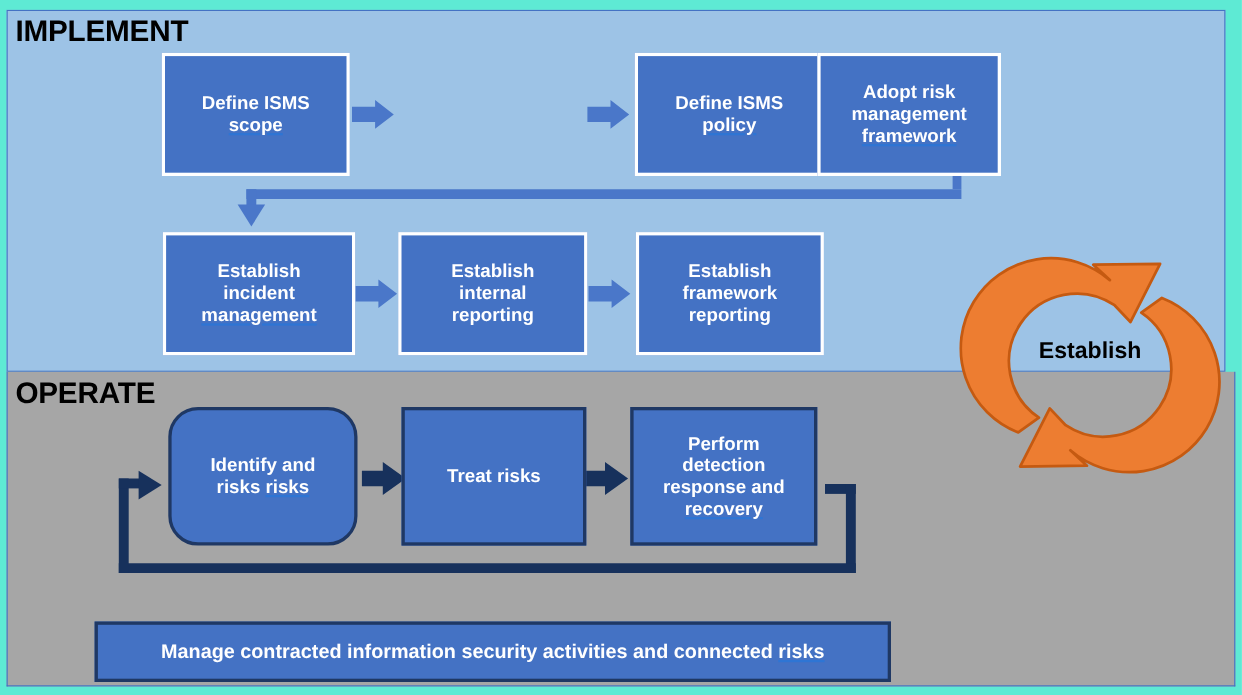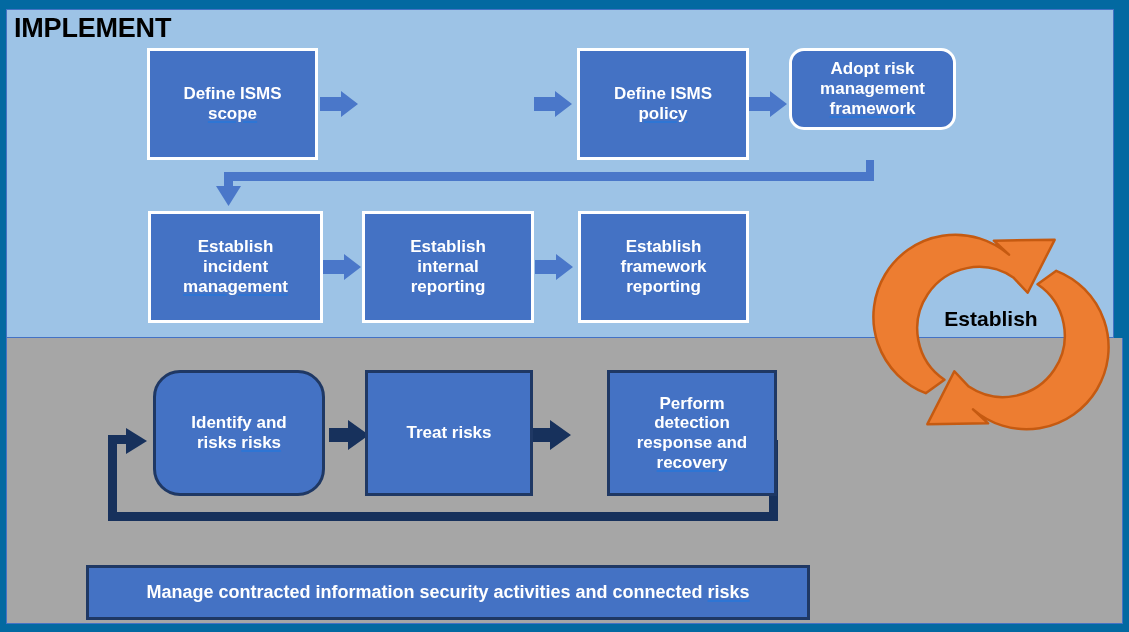--- a/index.html
+++ b/index.html
@@ -11,21 +11,21 @@
     width: 1129px;
     height: 632px;
     font-family: "Liberation Sans", sans-serif;
     overflow: hidden;
   }
 
   #canvas {
     position: relative;
     width: 1129px;
     height: 632px;
-    background: #0369a1;
+    background: #5eead4;
   }
 
   
   .panel-implement {
     position: absolute;
     left: 6px;
     top: 9px;
     width: 1108px;
     height: 329px;
     background: #9DC3E6;
@@ -119,20 +119,21 @@
 </style>
 </head>
 <body>
 
 <div id="canvas">
 
   <div class="panel-implement"></div>
   <div class="panel-operate"></div>
 
   <div class="panel-title title-implement">IMPLEMENT</div>
+  <div class="panel-title title-operate">OPERATE</div>
 
   <svg class="arrow-svg" style="left:0; top:0; width:1129px; height:632px;">
 
     <g fill="#4A77C9">
 
       <path d="M320,97 L341,97 L341,91 L358,104 L341,117 L341,111 L320,111 Z"></path>
 
       <path d="M534,97 L555,97 L555,91 L572,104 L555,117 L555,111 L534,111 Z"></path>
 
       <path d="M749,97 L770,97 L770,91 L787,104 L770,117 L770,111 L749,111 Z"></path>
@@ -157,21 +158,21 @@
   </div>
 
 
   <div class="box box-implement" style="left:577px; top:48px; width:172px; height:112px;">
     <div>
       <span class="t">Define ISMS</span>
       <span class="t sq">policy</span>
     </div>
   </div>
 
-  <div class="box box-implement" style="left:789px; top:48px; width:167px; height:82px;border-radius:15px;">
+  <div class="box box-implement" style="left:743px; top:48px; width:167px; height:112px;">
     <div>
       <span class="t">Adopt risk</span>
       <span class="t">management</span>
       <span class="t sq">framework</span>
     </div>
   </div>
 
   <div class="box box-implement" style="left:148px; top:211px; width:175px; height:112px;">
     <div>
       <span class="t">Establish</span>
@@ -220,21 +221,21 @@
       <span class="t"><span>risks </span><span class="sq">risks</span></span>
     </div>
   </div>
 
   <div class="box box-operate" style="left:365px; top:370px; width:168px; height:126px;">
     <div>
       <span class="t">Treat risks</span>
     </div>
   </div>
 
-  <div class="box box-operate" style="left:607px; top:370px; width:170px; height:126px;">
+  <div class="box box-operate" style="left:573px; top:370px; width:170px; height:126px;">
     <div>
       <span class="t">Perform</span>
       <span class="t">detection</span>
       <span class="t">response and</span>
       <span class="t sq">recovery</span>
     </div>
   </div>
 
   <div class="box box-wide" style="left:86px; top:537px; width:724px; height:55px;margin-top:28px;">
     <div>

